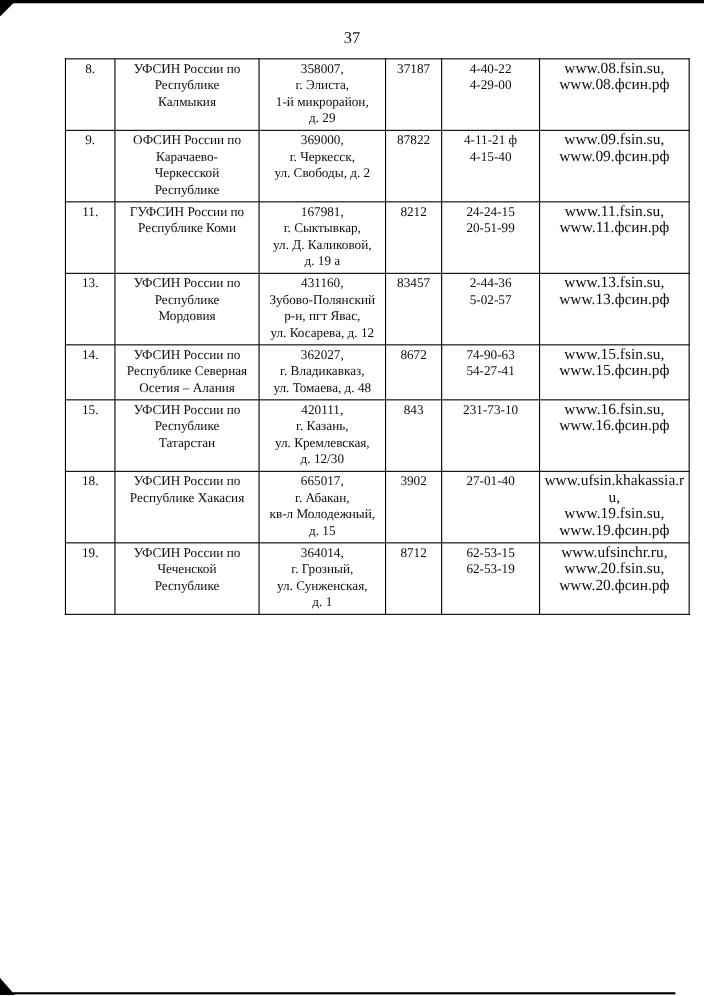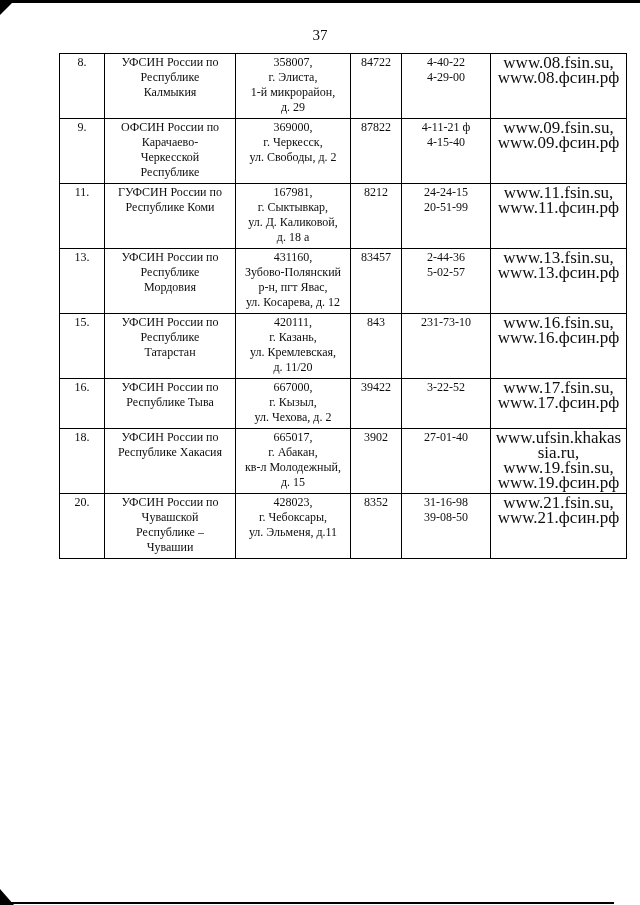--- a/index.html
+++ b/index.html
@@ -19,21 +19,21 @@
     border:1px solid #000;
     font-size:12px;line-height:15px;text-align:center;vertical-align:top;
     padding:1px 2px 3px;white-space:pre-line;overflow:hidden;
     word-wrap:break-word;
   }
   .col-num{width:40px;}
   .col-name{width:126px;}
   .col-address{width:110px;}
   .col-code{width:46px;}
   .col-phones{width:84px;}
-  .col-sites{width:131px;font-size:17px;}
+  .col-sites{width:131px;font-size:14px;}
   .artifact{position:absolute;background:#000;}
   .wedge-top{top:0;left:0;width:15px;height:15px;clip-path:polygon(0 0,100% 0,0 100%);}
   .line-top{top:0;left:9px;right:0;height:3px;}
   .wedge-bottom{bottom:0;left:0;width:14px;height:16px;clip-path:polygon(0 0,0 100%,100% 100%);}
   .line-bottom{bottom:1px;left:10px;width:604px;height:2px;}
 </style>
 </head>
 <body>
 
 <div class="page">
@@ -46,21 +46,21 @@
     <tbody>
         <tr>
           <td class="col-num">8.</td>
           <td class="col-name">УФСИН России по
 Республике
 Калмыкия</td>
           <td class="col-address">358007,
 г. Элиста,
 1-й микрорайон,
 д. 29</td>
-          <td class="col-code">84722</td>
+          <td class="col-code">37187</td>
           <td class="col-phones">4-40-22
 4-29-00</td>
           <td class="col-sites">www.08.fsin.su,
 www.08.фсин.рф</td>
         </tr>
         <tr>
           <td class="col-num">9.</td>
           <td class="col-name">ОФСИН России по
 Карачаево-
 Черкесской
@@ -74,21 +74,21 @@
           <td class="col-sites">www.09.fsin.su,
 www.09.фсин.рф</td>
         </tr>
         <tr>
           <td class="col-num">11.</td>
           <td class="col-name">ГУФСИН России по
 Республике Коми</td>
           <td class="col-address">167981,
 г. Сыктывкар,
 ул. Д. Каликовой,
-д. 18 а</td>
+д. 19 а</td>
           <td class="col-code">8212</td>
           <td class="col-phones">24-24-15
 20-51-99</td>
           <td class="col-sites">www.11.fsin.su,
 www.11.фсин.рф</td>
         </tr>
         <tr>
           <td class="col-num">13.</td>
           <td class="col-name">УФСИН России по
 Республике
@@ -97,72 +97,75 @@
 Зубово-Полянский
 р-н, пгт Явас,
 ул. Косарева, д. 12</td>
           <td class="col-code">83457</td>
           <td class="col-phones">2-44-36
 5-02-57</td>
           <td class="col-sites">www.13.fsin.su,
 www.13.фсин.рф</td>
         </tr>
         <tr>
+          <td class="col-num">14.</td>
+          <td class="col-name">УФСИН России по
+Республике Северная
+Осетия – Алания</td>
+          <td class="col-address">362027,
+г. Владикавказ,
+ул. Томаева, д. 48</td>
+          <td class="col-code">8672</td>
+          <td class="col-phones">74-90-63
+54-27-41</td>
+          <td class="col-sites">www.15.fsin.su,
+www.15.фсин.рф</td>
+        </tr>
+        <tr>
           <td class="col-num">15.</td>
           <td class="col-name">УФСИН России по
 Республике
 Татарстан</td>
           <td class="col-address">420111,
 г. Казань,
 ул. Кремлевская,
-д. 11/20</td>
+д. 12/30</td>
           <td class="col-code">843</td>
           <td class="col-phones">231-73-10</td>
           <td class="col-sites">www.16.fsin.su,
 www.16.фсин.рф</td>
-        </tr>
-        <tr>
-          <td class="col-num">16.</td>
-          <td class="col-name">УФСИН России по
-Республике Тыва</td>
-          <td class="col-address">667000,
-г. Кызыл,
-ул. Чехова, д. 2</td>
-          <td class="col-code">39422</td>
-          <td class="col-phones">3-22-52</td>
-          <td class="col-sites">www.17.fsin.su,
-www.17.фсин.рф</td>
         </tr>
         <tr>
           <td class="col-num">18.</td>
           <td class="col-name">УФСИН России по
 Республике Хакасия</td>
           <td class="col-address">665017,
 г. Абакан,
 кв-л Молодежный,
 д. 15</td>
           <td class="col-code">3902</td>
           <td class="col-phones">27-01-40</td>
           <td class="col-sites">www.ufsin.khakassia.ru,
 www.19.fsin.su,
 www.19.фсин.рф</td>
         </tr>
         <tr>
-          <td class="col-num">20.</td>
+          <td class="col-num">19.</td>
           <td class="col-name">УФСИН России по
-Чувашской
-Республике –
-Чувашии</td>
-          <td class="col-address">428023,
-г. Чебоксары,
-ул. Эльменя, д.11</td>
-          <td class="col-code">8352</td>
-          <td class="col-phones">31-16-98
-39-08-50</td>
-          <td class="col-sites">www.21.fsin.su,
-www.21.фсин.рф</td>
+Чеченской
+Республике</td>
+          <td class="col-address">364014,
+г. Грозный,
+ул. Сунженская,
+д. 1</td>
+          <td class="col-code">8712</td>
+          <td class="col-phones">62-53-15
+62-53-19</td>
+          <td class="col-sites">www.ufsinchr.ru,
+www.20.fsin.su,
+www.20.фсин.рф</td>
         </tr>
       </tbody>
   </table>
 
   <div class="artifact line-bottom"></div>
   <div class="artifact wedge-bottom"></div>
 </div>
 
 </body></html>

